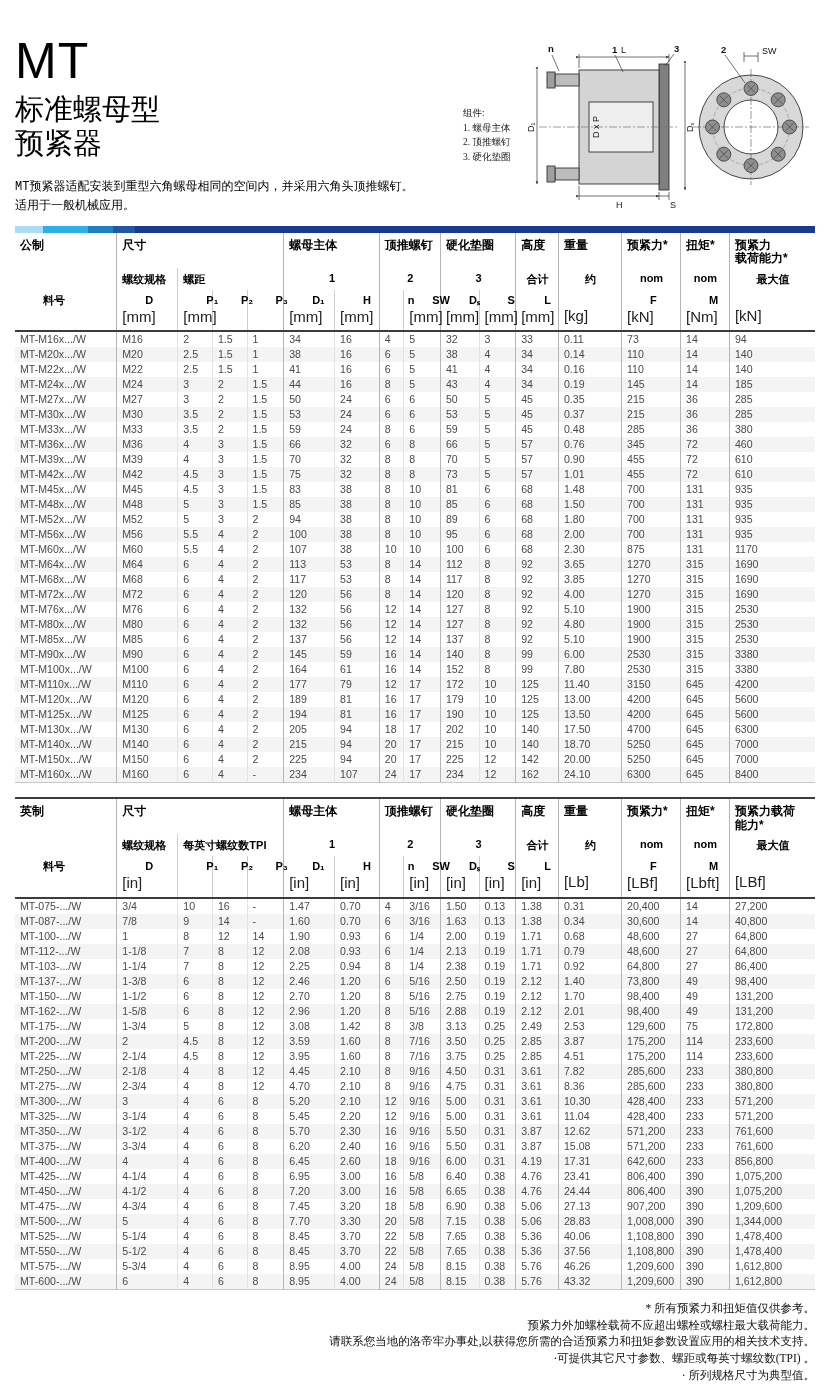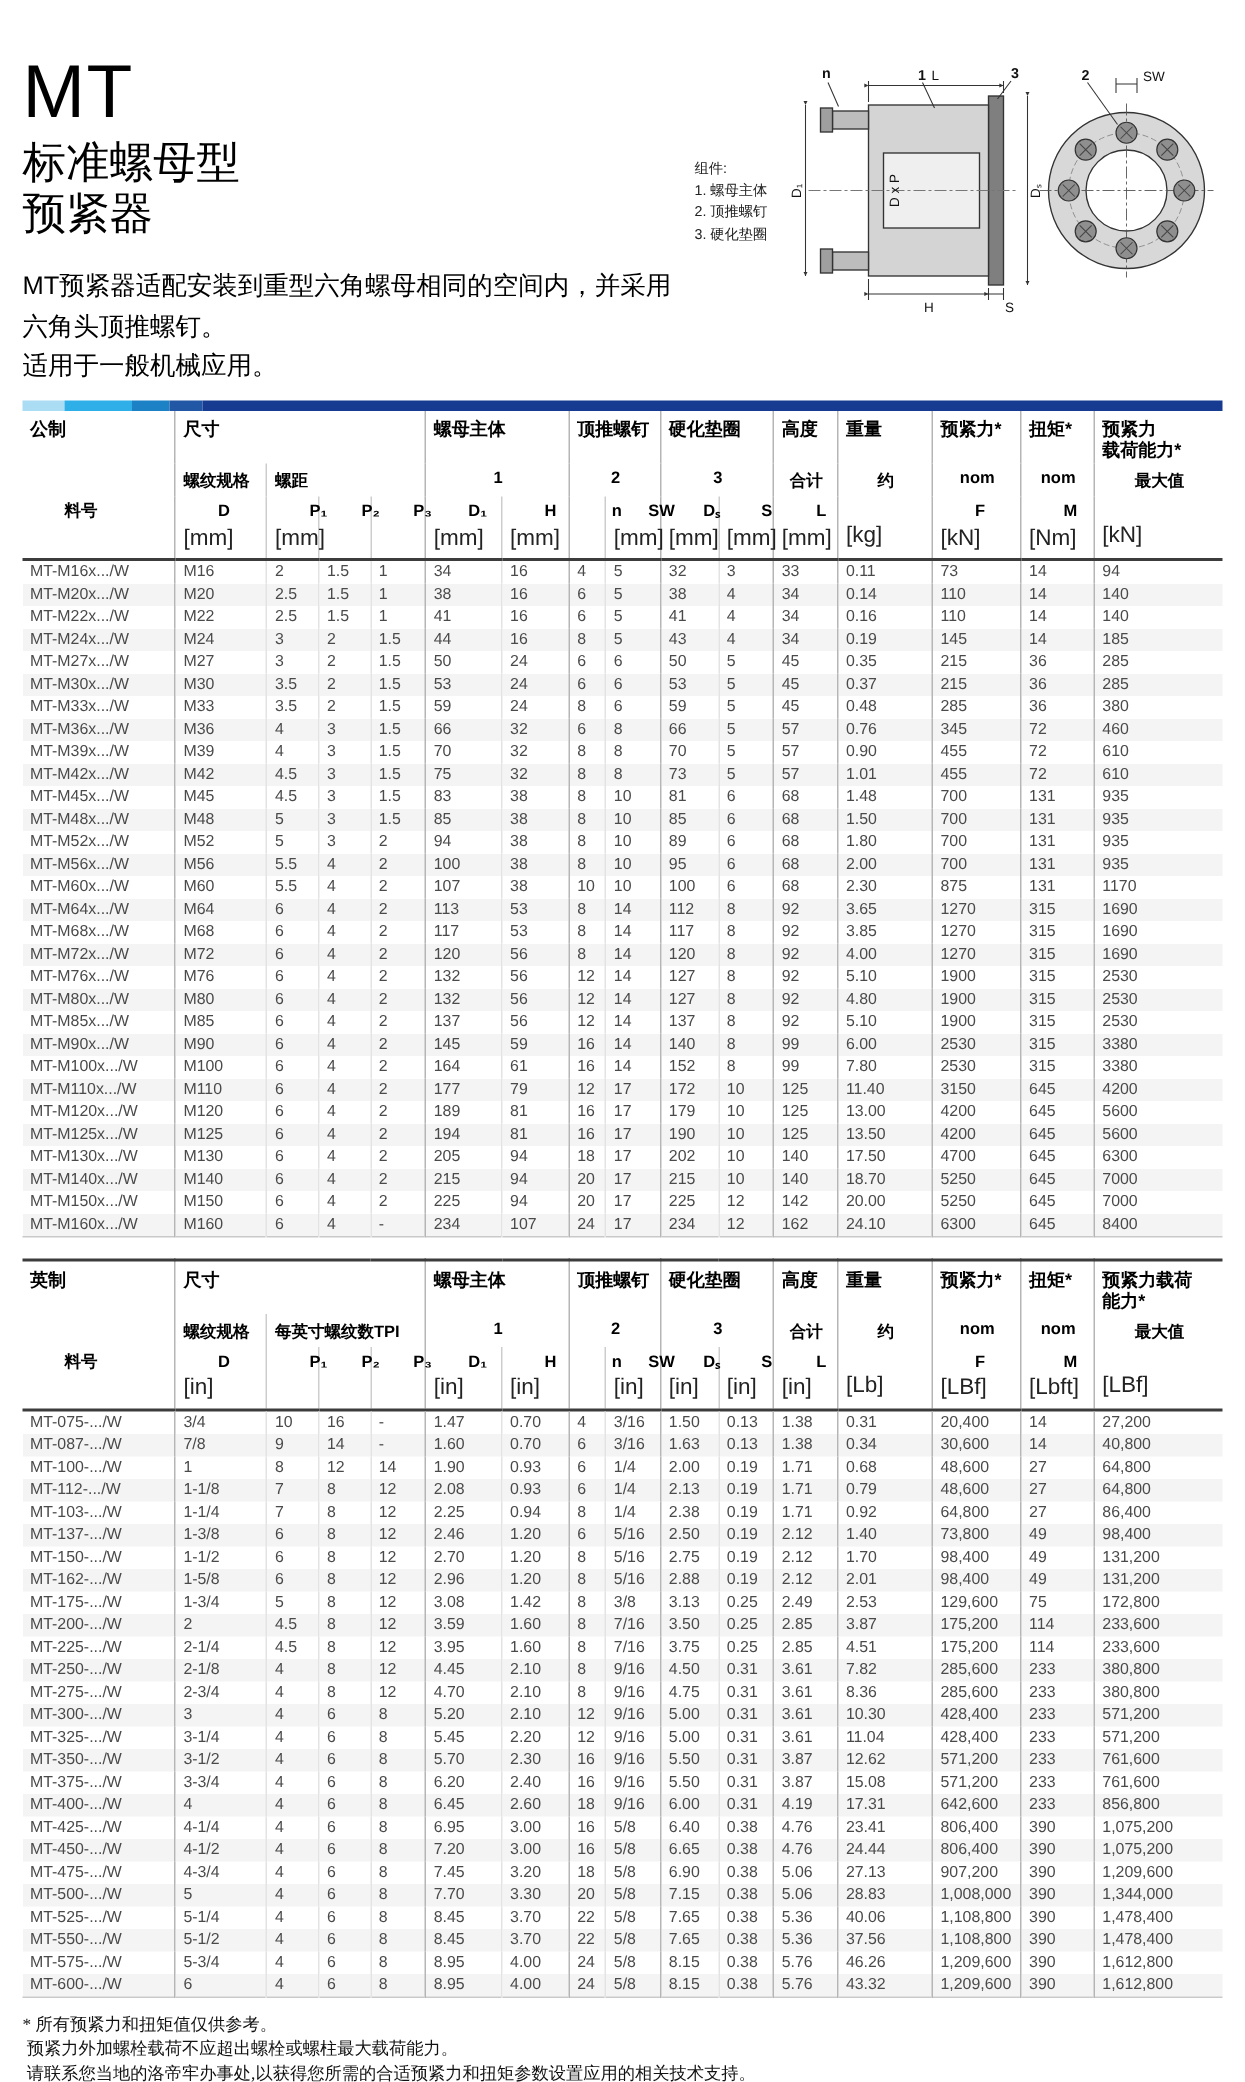--- a/index.html
+++ b/index.html
@@ -5,24 +5,24 @@
   html,body{margin:0;padding:0;background:#fff;}
   body{width:830px;font-family:"Liberation Sans",sans-serif;color:#000;}
   .page{padding:36px 15px 20px 15px;}
 
   
   .header-row{display:flex;align-items:flex-start;margin-bottom:10px;}
   .title-block{flex:1;min-width:0;}
   h1.main-title{font-size:50px;font-weight:normal;line-height:1.0;margin:0 0 6px 0;letter-spacing:1px;}
   .subtitle{font-size:29px;line-height:1.18;font-weight:normal;}
   .desc-block{margin-top:18px;}
-  .desc{font-family:Liberation Sans, sans-serif;font-size:17px;line-height:1.55;margin:0;}
+  .desc{font-family:Liberation Mono, monospace;font-size:12px;line-height:1.55;margin:0;}
 
   .drawing-block{width:352px;display:flex;align-items:flex-start;padding-top:6px;}
-  .legend{width:64px;margin-top:64px;font-family:Liberation Sans, sans-serif;
+  .legend{width:64px;margin-top:64px;font-family:Liberation Serif, serif;
           font-size:9.5px;line-height:1.55;color:#222;white-space:nowrap;}
   .legend div{white-space:nowrap;}
   svg{display:block;}
   .dim-text{font-size:9px;fill:#111;}
   .callout{font-size:9.5px;font-weight:bold;fill:#111;}
 
   
   .accent-bar{width:800px;height:7px;display:flex;margin-top:6px;}
   .accent-bar span{display:block;height:100%;}
 
@@ -41,21 +41,21 @@
   tbody tr:nth-child(even){background:#f4f4f4;}
   th.gb,td.gb{border-left:1px solid #b5b5b5;}
   th.cb{border-left:1px solid #cdcdcd;}
   td.cb{border-left:1px solid #e3e3e3;}
   tbody{border-bottom:1px solid #c9c9c9;}
   #imperial-table{border-top:2px solid #3c3c3c;margin-top:14px;}
 
   
   .footnotes{list-style:none;margin:10px 0 0 0;padding:0;
              font-family:"Liberation Serif","DejaVu Serif",serif;font-size:11.5px;line-height:1.45;color:#111;}
-  .footnotes li{white-space:pre-wrap;}
+  .footnotes li{white-space:pre-wrap;text-align:right;}
 </style>
 </head>
 <body>
 
 <div class="page">
 
   <div class="header-row">
     <div class="title-block">
       <h1 class="main-title">MT</h1>
       <div class="subtitle">标准螺母型</div>

